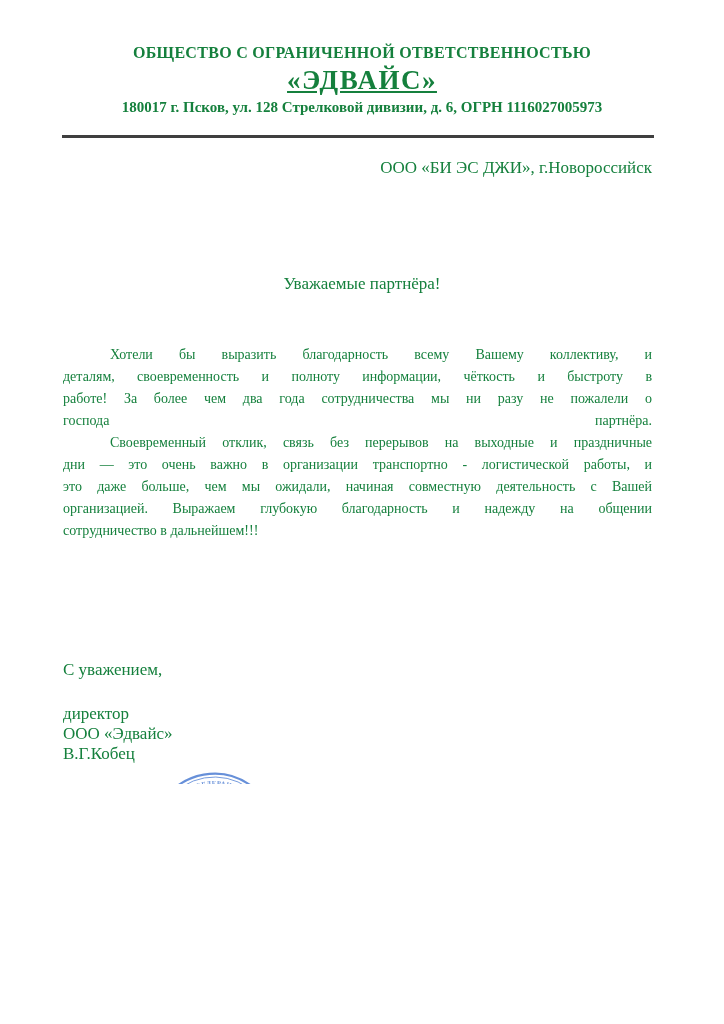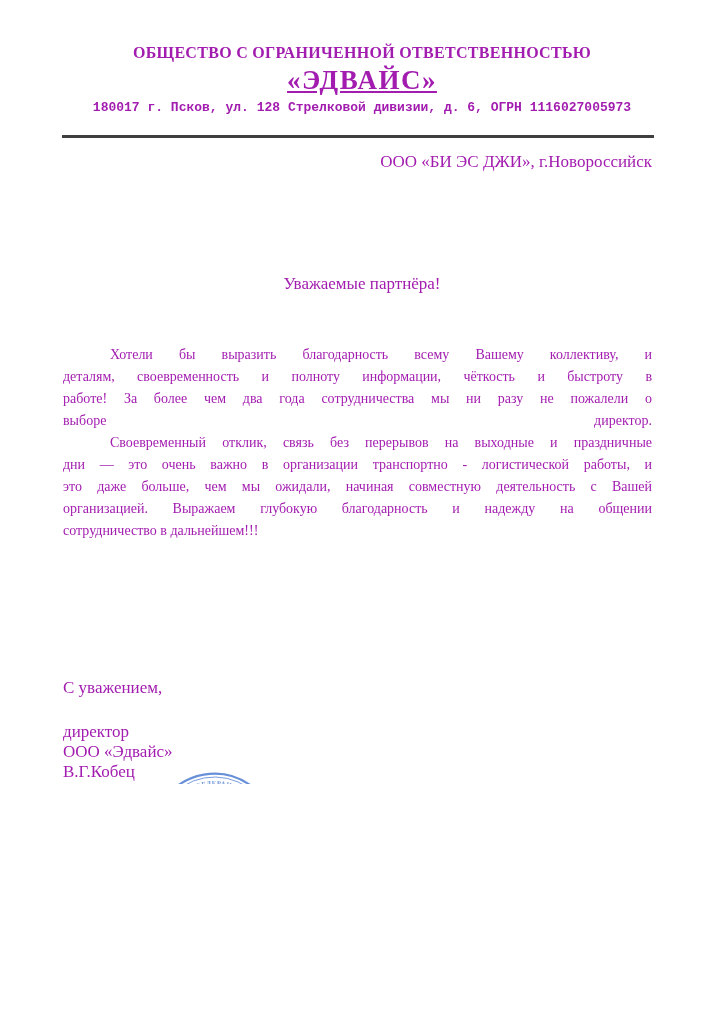--- a/index.html
+++ b/index.html
@@ -1,41 +1,41 @@
 <!DOCTYPE html>
 <html lang="ru"><head>
 <meta charset="utf-8">
 <style>
   html,body{margin:0;padding:0;background:#ffffff;}
   .page{
     position:relative;
     width:724px;height:784px;
     background:#ffffff;
-    color:#a21caf;
+    color:#15803d;
     font-family:"Liberation Serif", serif;
     overflow:hidden;
   }
   
   .letterhead{position:absolute;top:44px;left:0;right:0;text-align:center;}
   .lh-orgtype{font-size:16px;font-weight:bold;letter-spacing:.3px;line-height:18px;}
   .lh-orgname{font-size:27px;font-weight:bold;letter-spacing:1.5px;line-height:30px;margin-top:3px;text-decoration:underline;}
-  .lh-address{font-size:13px;font-weight:bold;line-height:15px;margin-top:5px;font-family:Liberation Mono, monospace;}
+  .lh-address{font-size:15px;font-weight:bold;line-height:15px;margin-top:5px;}
   .rule{position:absolute;top:135px;left:62px;width:592px;height:3px;background:#3f3f3f;}
   
-  .recipient{position:absolute;top:152px;right:72px;font-size:17px;text-align:right;}
+  .recipient{position:absolute;top:158px;right:72px;font-size:17px;text-align:right;}
   
   .salutation{position:absolute;top:274px;left:0;right:0;text-align:center;font-size:17px;}
   
   .body-text{position:absolute;top:344px;left:63px;width:589px;font-size:14px;line-height:22px;}
   .para + .para{}
   .line{white-space:normal;}
   .line.stretch{text-align:justify;text-align-last:justify;-moz-text-align-last:justify;}
   .line.indent{text-indent:47px;}
   
-  .closing{position:absolute;top:678px;left:63px;font-size:17px;line-height:20px;}
+  .closing{position:absolute;top:660px;left:63px;font-size:17px;line-height:20px;}
   .closing .regards{margin-bottom:24px;}
   
   .stamp{position:absolute;left:149px;top:770px;width:131px;height:131px;transform:rotate(-10deg);opacity:.92;z-index:1;}
   .stamp text{font-family:"Liberation Serif", serif;font-weight:bold;}
   .stamp .arc-outer{font-size:7px;letter-spacing:.6px;}
   .stamp .arc-inner{font-size:5.8px;letter-spacing:.3px;}
   .stamp .arc-num{font-size:6.4px;letter-spacing:.4px;}
   .stamp .center-text{font-size:17px;font-style:italic;font-weight:bold;}
   .stamp .star{font-size:8px;}
   .signature{position:absolute;left:46px;top:792px;width:252px;height:96px;z-index:2;}
@@ -54,21 +54,21 @@
 
   <div class="recipient">ООО «БИ ЭС ДЖИ», г.Новороссийск</div>
 
   <div class="salutation">Уважаемые партнёра!</div>
 
   <div class="body-text" id="letter-paragraphs">
       <div class="para">
         <div class="line stretch indent">Хотели бы выразить благодарность всему Вашему коллективу, и</div>
         <div class="line stretch">деталям, своевременность и полноту информации, чёткость и быстроту в</div>
         <div class="line stretch">работе! За более чем два года сотрудничества мы ни разу не пожалели о</div>
-        <div class="line stretch">выборе директор.</div>
+        <div class="line stretch">господа партнёра.</div>
       </div>
       <div class="para">
         <div class="line stretch indent">Своевременный отклик, связь без перерывов на выходные и праздничные</div>
         <div class="line stretch">дни — это очень важно в организации транспортно - логистической работы, и</div>
         <div class="line stretch">это даже больше, чем мы ожидали, начиная совместную деятельность с Вашей</div>
         <div class="line stretch">организацией. Выражаем глубокую благодарность и надежду на общении</div>
         <div class="line">сотрудничество в дальнейшем!!!</div>
       </div>
     </div>
 

